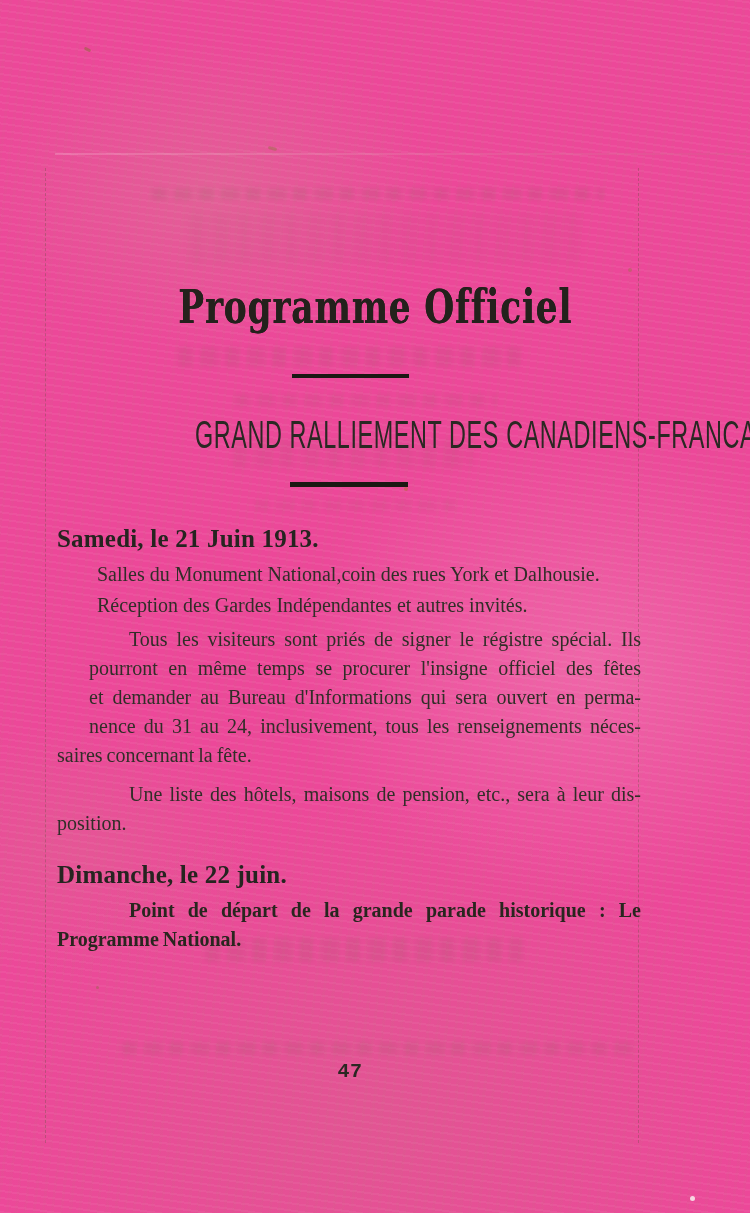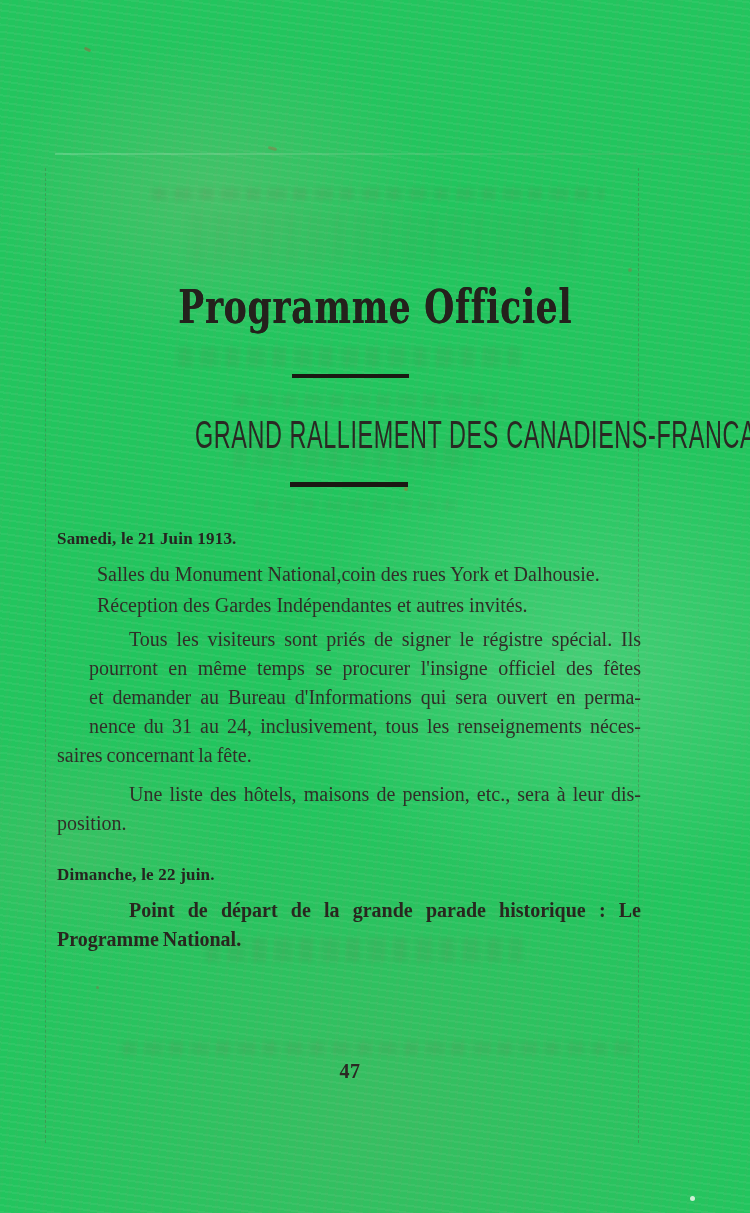--- a/index.html
+++ b/index.html
@@ -5,21 +5,21 @@
   html, body { margin: 0; padding: 0; }
   body {
     width: 750px; height: 1213px;
     font-family: "Liberation Serif", "DejaVu Serif", serif;
     background: #b8b0a0;
     overflow: hidden;
   }
   .page {
     position: relative;
     width: 750px; height: 1213px;
-    background: #22c55e;
+    background: #ec4899;
     color: #2f2c27;
     overflow: hidden;
   }
   
   .texture {
     position: absolute; inset: 0; pointer-events: none;
     background-image:
       radial-gradient(ellipse 320px 220px at 28% 16%, rgba(195,180,145,.22), transparent 70%),
       radial-gradient(ellipse 420px 320px at 78% 55%, rgba(255,255,248,.16), transparent 72%),
       radial-gradient(ellipse 520px 420px at 50% 92%, rgba(172,152,116,.16), transparent 75%),
@@ -96,36 +96,36 @@
     white-space: nowrap;
     letter-spacing: 1px;
   }
 
   
   .content {
     position: absolute; top: 524px; left: 57px; width: 584px;
     font-size: 20px; line-height: 29px; color: #312e28;
   }
   .sec-heading {
-    font-size: 17px; font-weight: bold; color: #262420;
+    font-size: 25px; font-weight: bold; color: #262420;
     margin: 0 0 7px 0; letter-spacing: .2px;
   }
   .line-indent { margin: 0 0 2px 0; text-indent: 40px; }
   .para { margin: 5px 0 10px 0; }
   .jl { text-align: justify; text-align-last: justify; word-spacing: -1.5px; margin-left: 32px; }
   .jl-end { text-align: justify; text-align-last: left; word-spacing: -1px; }
   .ti { text-indent: 40px; }
   .spaced-caps { letter-spacing: 1.2px; }
   .bold { font-weight: bold; color: #29261f; }
   .mt-lg { margin-top: 22px; }
   .mt-md { margin-top: 12px; }
 
   .page-number {
     position: absolute; top: 1060px; left: 0; width: 700px; text-align: center;
-    font-size: 20px; font-weight: bold; color: #2b2823; letter-spacing: .5px;
+    font-size: 20px; font-weight: bold; color: #2b2823; letter-spacing: .5px; font-family: Liberation Mono, monospace;
   }
 </style>
 </head>
 <body>
 
 <div class="page">
   <div class="texture"></div>
   <div class="crease"></div>
 
   <div class="ghost ghost-1"></div>

